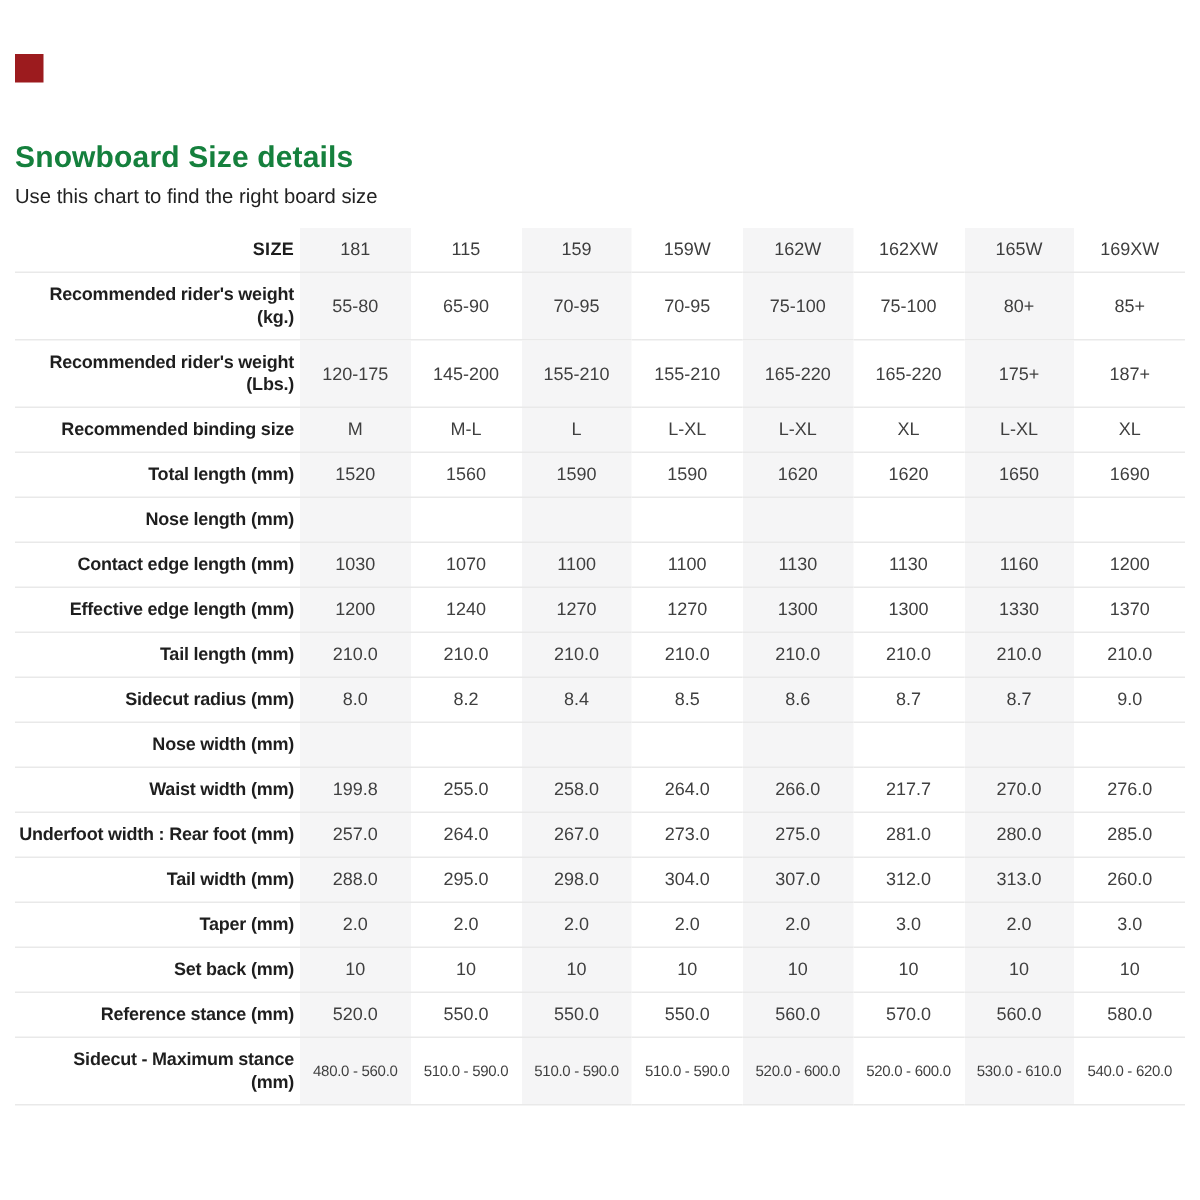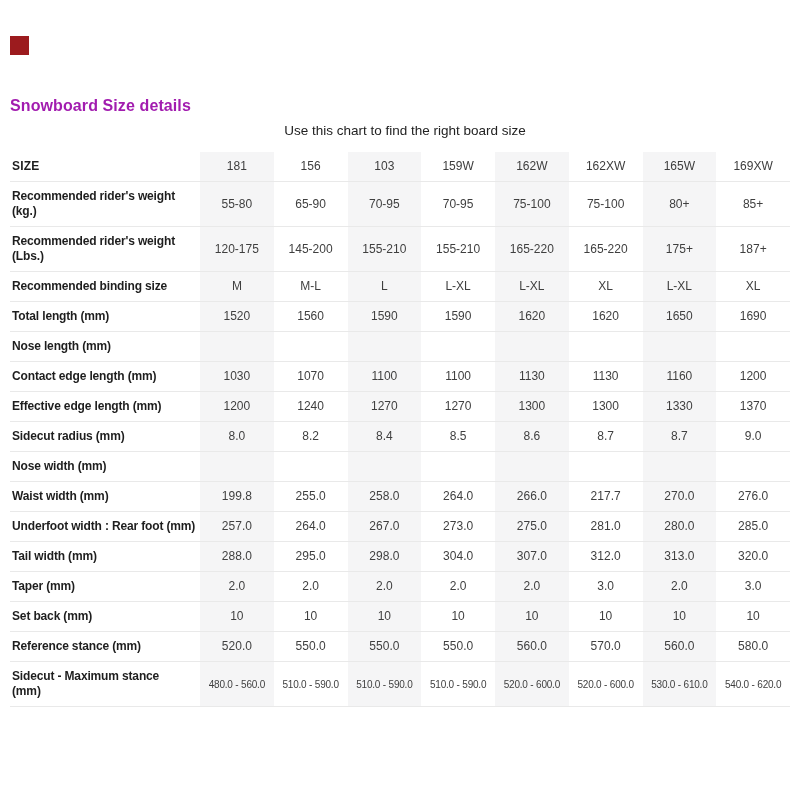--- a/index.html
+++ b/index.html
@@ -20,33 +20,32 @@
   .logo {
     position: absolute;
     left: 10px;
     top: 36px;
     width: 19px;
     height: 19px;
     background: #9c1b1e;
   }
   h1.title {
     margin: 96px 12px 0 10px;
-    font-size: 16px;
+    font-size: 20px;
     line-height: 19px;
     font-weight: 700;
-    color: #a21caf;
+    color: #15803d;
     letter-spacing: 0.1px;
   }
   p.subtitle {
     margin: 8px 0 0 10px;
     font-size: 13.5px;
     line-height: 16px;
     font-weight: 400;
     color: #222222;
-    text-align: center;
   }
   table.specs {
     margin: 13px 10px 0 10px;
     width: 780px;
     border-collapse: collapse;
     table-layout: fixed;
   }
   col.label-col { width: 190px; }
   th, td {
     height: 27px;
@@ -59,21 +58,21 @@
     text-align: center;
     white-space: nowrap;
     overflow: hidden;
   }
   
   th:nth-child(even), td:nth-child(even) { background: #f5f5f6; }
   
   tbody td { border-top: 1px solid #e9e9e9; }
   tbody tr:last-child td { border-bottom: 1px solid #e9e9e9; }
   th.label, td.label {
-    text-align: left;
+    text-align: right;
     font-weight: 700;
     color: #1e1e1e;
     padding: 7px 4px 7px 2px;
     white-space: pre;
     letter-spacing: -0.15px;
   }
   th { font-weight: 400; color: #3d3d3d; }
   th.label { font-weight: 700; letter-spacing: 0.2px; }
   td.long { font-size: 10px; letter-spacing: -0.2px; }
 </style>
@@ -97,22 +96,22 @@
         <col>
         <col>
         <col>
         <col>
         <col>
       </colgroup>
     <thead>
       <tr>
         <th class="label">SIZE</th>
       <th>181</th>
-          <th>156</th>
-          <th>103</th>
+          <th>115</th>
+          <th>159</th>
           <th>159W</th>
           <th>162W</th>
           <th>162XW</th>
           <th>165W</th>
           <th>169XW</th>
         </tr>
     </thead>
     <tbody id="tbody">
         <tr>
           <td class="label">Recommended rider's weight
@@ -187,20 +186,31 @@
           <td>1200</td>
           <td>1240</td>
           <td>1270</td>
           <td>1270</td>
           <td>1300</td>
           <td>1300</td>
           <td>1330</td>
           <td>1370</td>
         </tr>
         <tr>
+          <td class="label">Tail length (mm)</td>
+          <td>210.0</td>
+          <td>210.0</td>
+          <td>210.0</td>
+          <td>210.0</td>
+          <td>210.0</td>
+          <td>210.0</td>
+          <td>210.0</td>
+          <td>210.0</td>
+        </tr>
+        <tr>
           <td class="label">Sidecut radius (mm)</td>
           <td>8.0</td>
           <td>8.2</td>
           <td>8.4</td>
           <td>8.5</td>
           <td>8.6</td>
           <td>8.7</td>
           <td>8.7</td>
           <td>9.0</td>
         </tr>
@@ -239,21 +249,21 @@
         </tr>
         <tr>
           <td class="label">Tail width (mm)</td>
           <td>288.0</td>
           <td>295.0</td>
           <td>298.0</td>
           <td>304.0</td>
           <td>307.0</td>
           <td>312.0</td>
           <td>313.0</td>
-          <td>320.0</td>
+          <td>260.0</td>
         </tr>
         <tr>
           <td class="label">Taper (mm)</td>
           <td>2.0</td>
           <td>2.0</td>
           <td>2.0</td>
           <td>2.0</td>
           <td>2.0</td>
           <td>3.0</td>
           <td>2.0</td>

